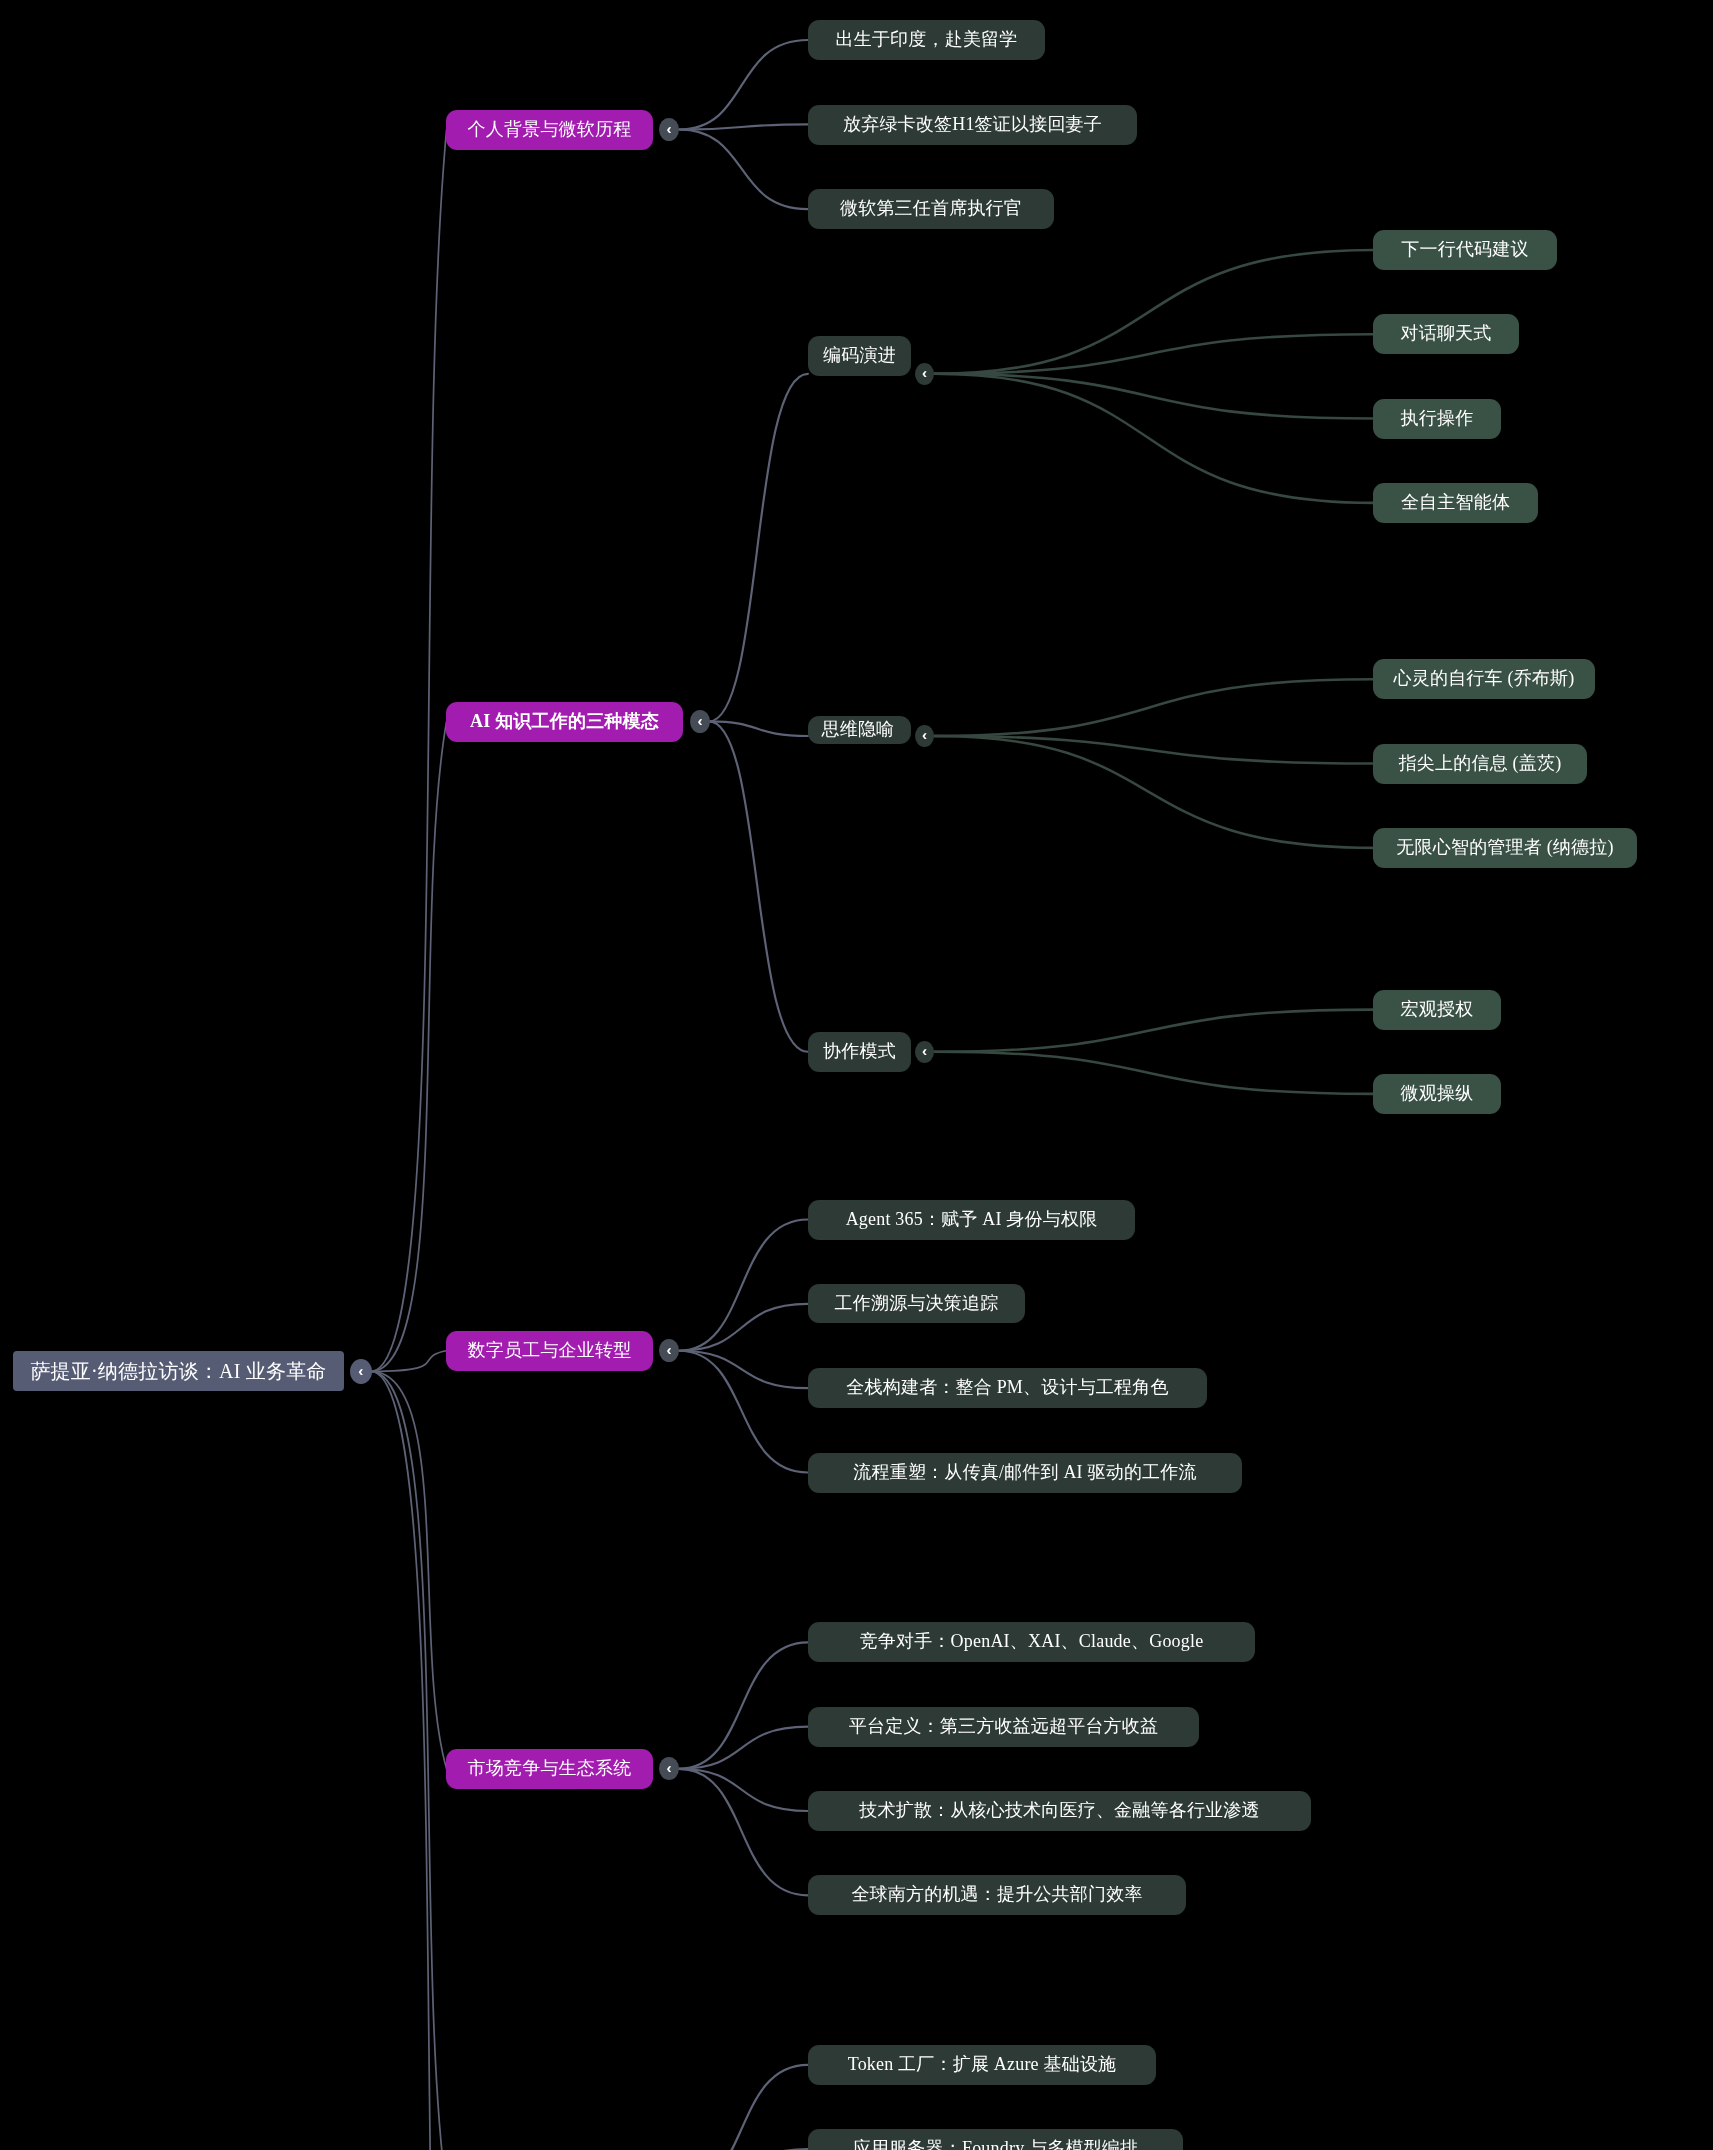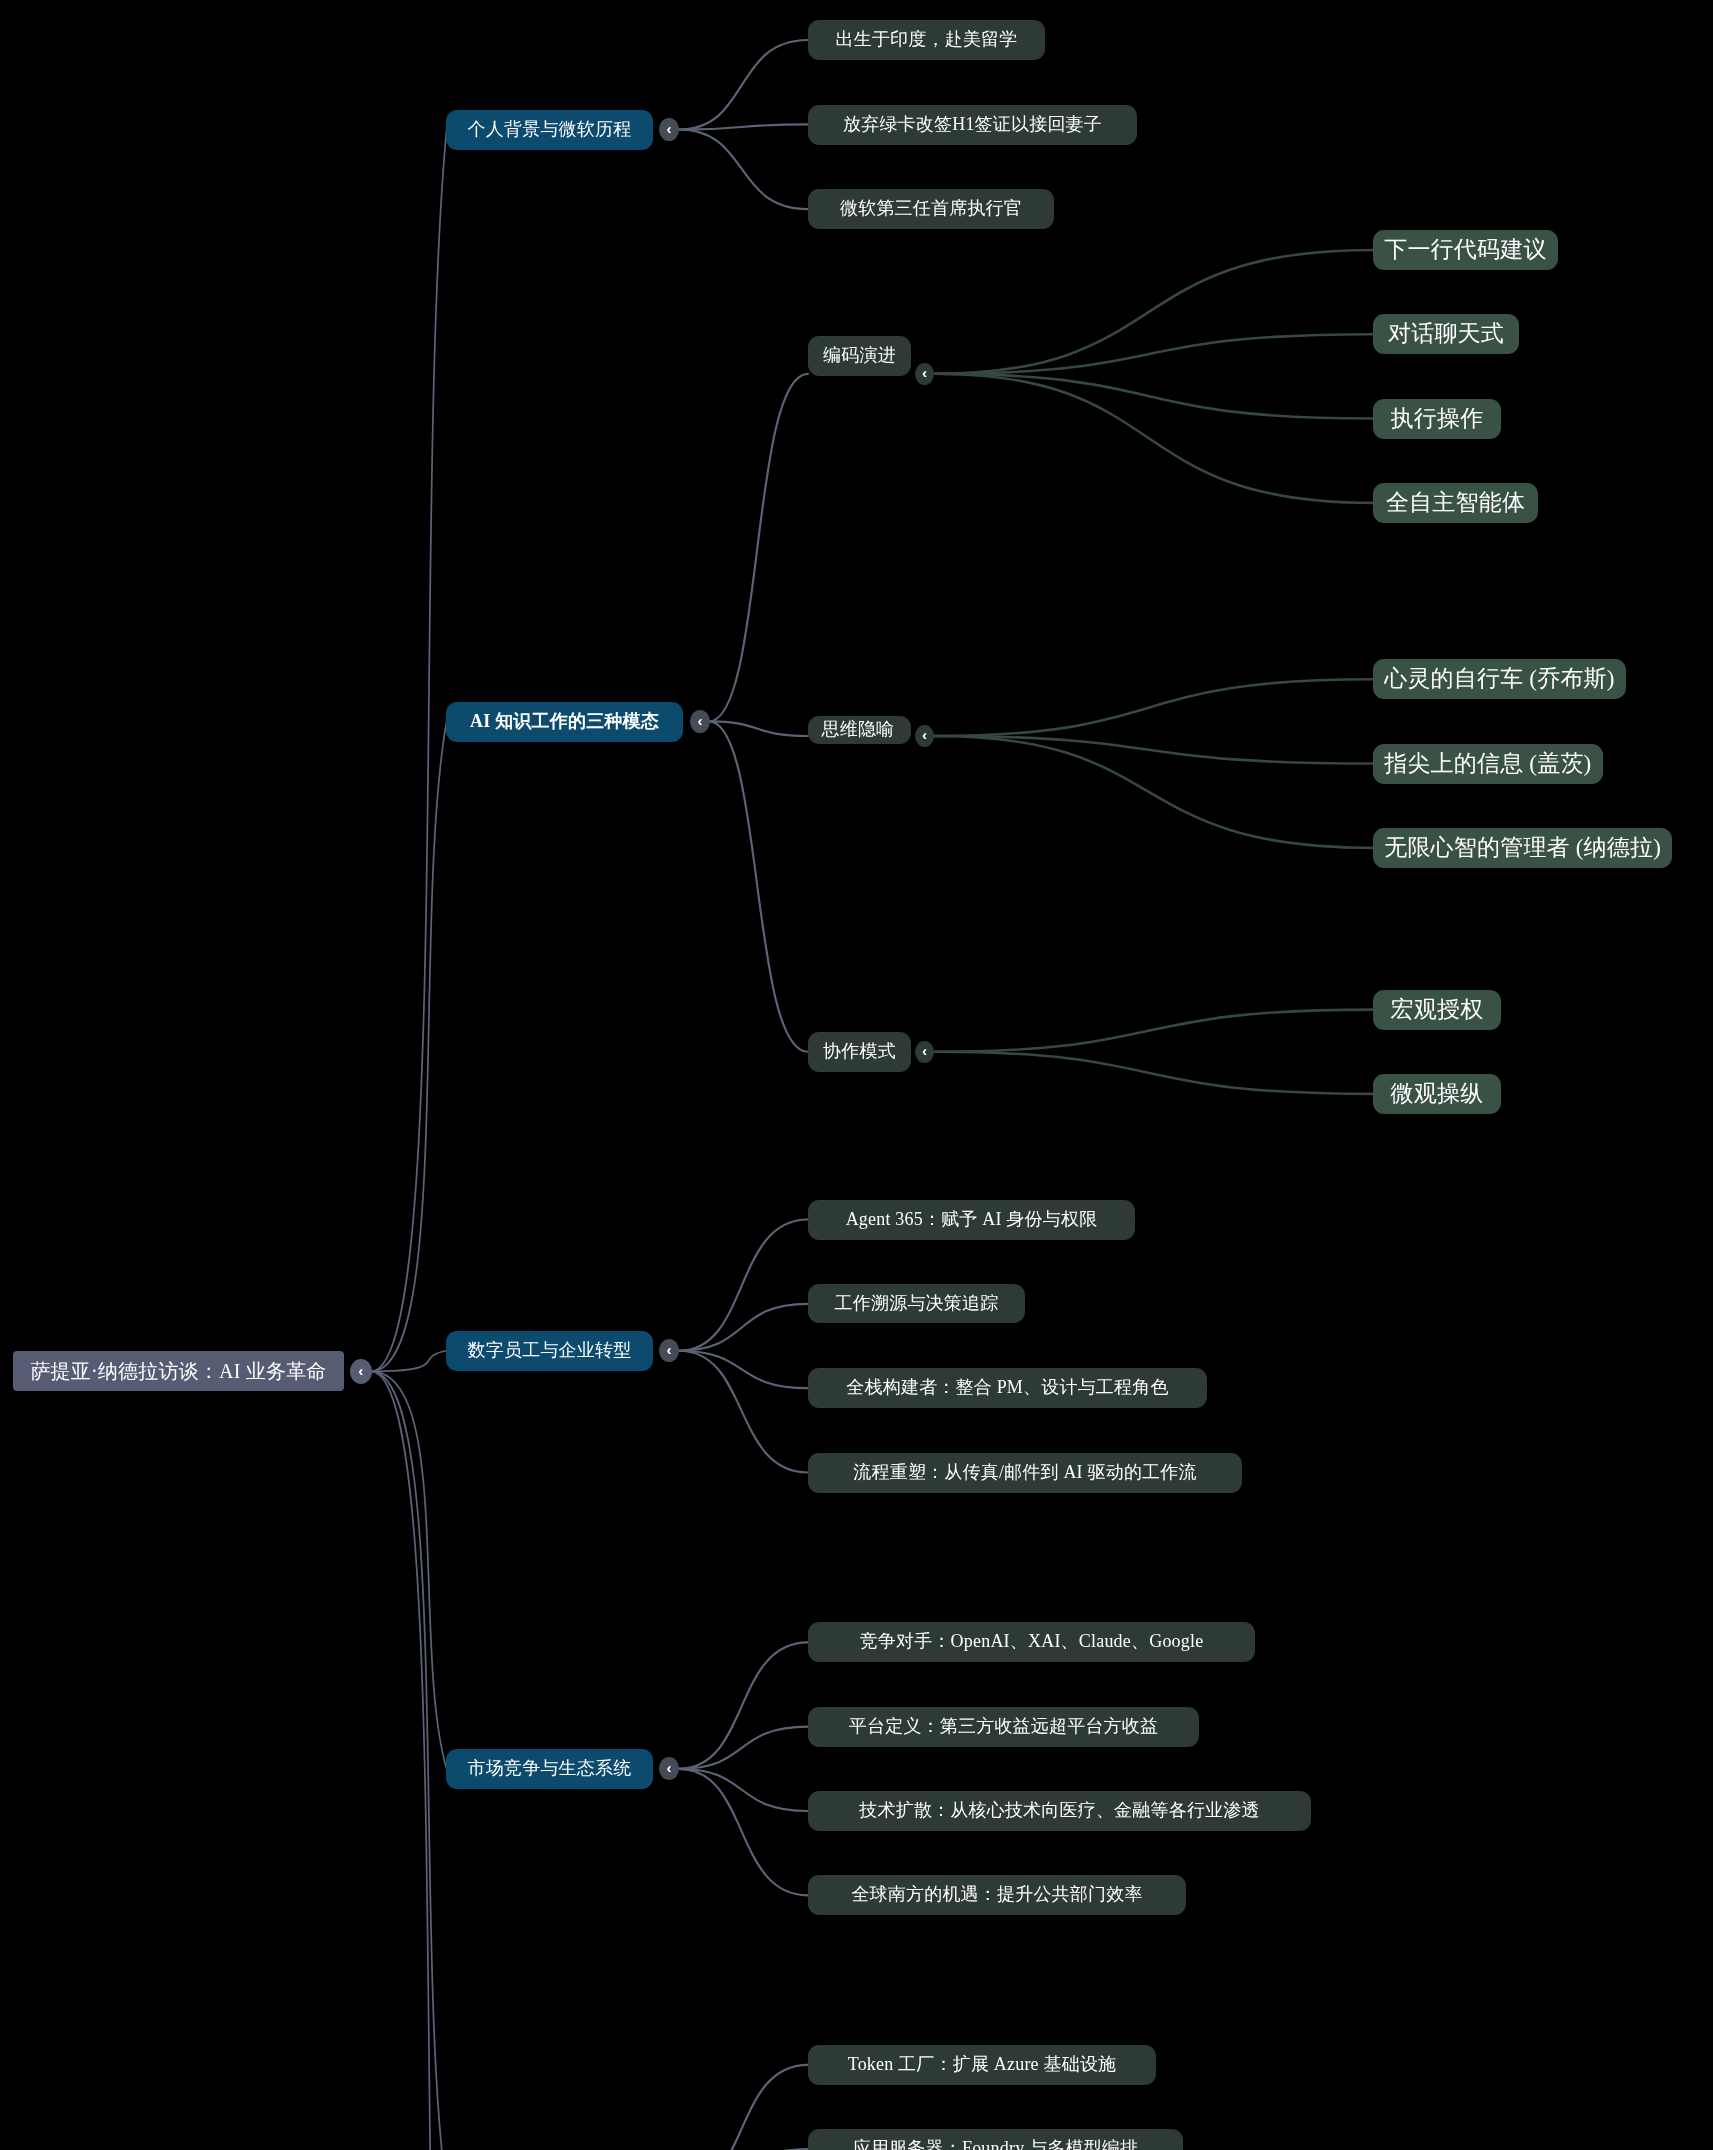--- a/index.html
+++ b/index.html
@@ -34,30 +34,30 @@
     letter-spacing: 0.2px;
     padding: 0 11.2px;
     z-index: 3;
   }
   .node.root {
     background: #565c73;
     font-size: 20px;
     border-radius: 4px;
   }
   .node.lvl1 {
-    background: #0c4a6e;
+    background: #a21caf;
     font-size: 18px;
   }
   .node.lvl2 {
     background: #2d3a36;
     font-size: 18px;
   }
   .node.lvl3 {
     background: #3a5246;
-    font-size: 23px;
+    font-size: 18px;
   }
   .toggle {
     position: absolute;
     display: flex;
     align-items: center;
     justify-content: center;
     border-radius: 50%;
     color: #ffffff;
     font-size: 15.5px;
     font-weight: bold;

